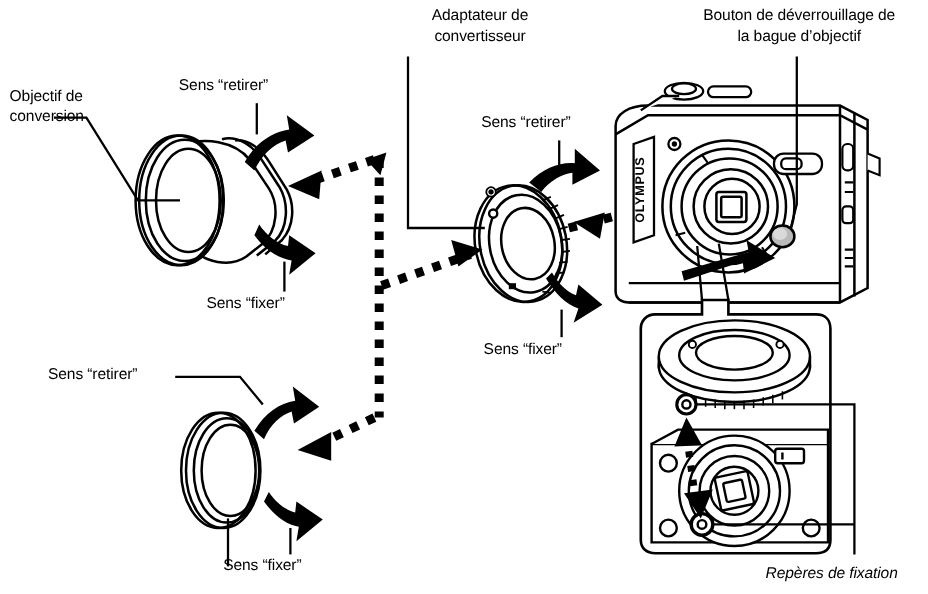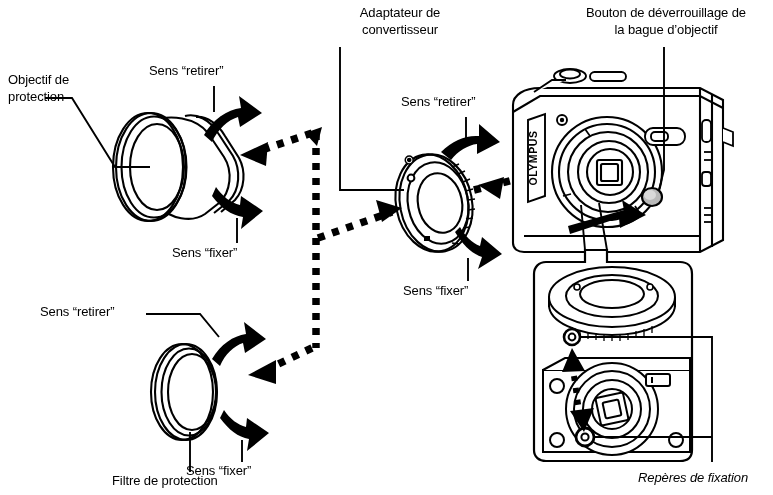--- a/index.html
+++ b/index.html
@@ -297,37 +297,36 @@
     <path d="M584 432 L570 411 L594 408 Z"></path>
   </g>
 
   <g stroke="#000" stroke-width="1.9" fill="none">
     <path d="M580 337 L712 337 L712 430 L712 462"></path>
     <path d="M594 437 L712 437"></path>
   </g>
 </svg>
 
 <div class="lbl" style="left:8px;  top:72px;">Objectif de
-protection</div>
+conversion</div>
 
 <div class="lbl" style="left:149px; top:63px;">Sens “retirer”</div>
 
 <div class="lbl" style="left:172px; top:245px;">Sens “fixer”</div>
 
 <div class="lbl ctr" style="left:325px; top:5px;  width:150px;">Adaptateur de
 convertisseur</div>
 
 <div class="lbl" style="left:401px; top:94px;">Sens “retirer”</div>
 
 <div class="lbl" style="left:403px; top:283px;">Sens “fixer”</div>
 
 <div class="lbl ctr" style="left:546px; top:5px;  width:240px;">Bouton de déverrouillage de
 la bague d’objectif</div>
 
 <div class="lbl" style="left:40px;  top:304px;">Sens “retirer”</div>
 
 <div class="lbl" style="left:186px; top:463px;">Sens “fixer”</div>
 
-<div class="lbl" style="left:112px; top:473px;">Filtre de protection</div>
 
 <div class="lbl" style="left:638px; top:470px;font-style:italic;">Repères de fixation</div>
 
 </div>
 
 </body></html>

